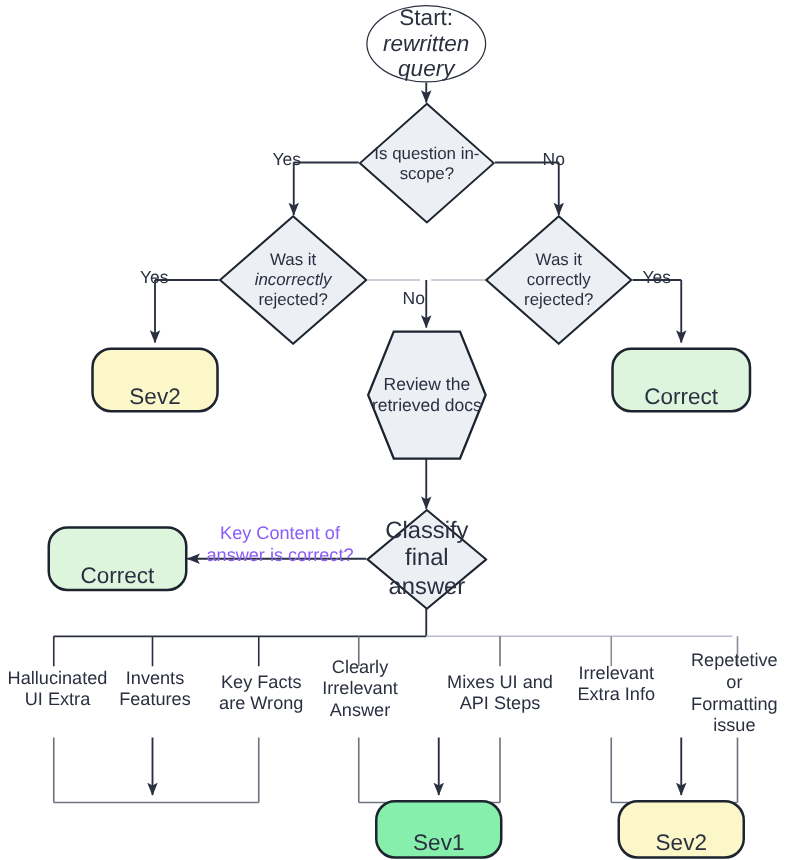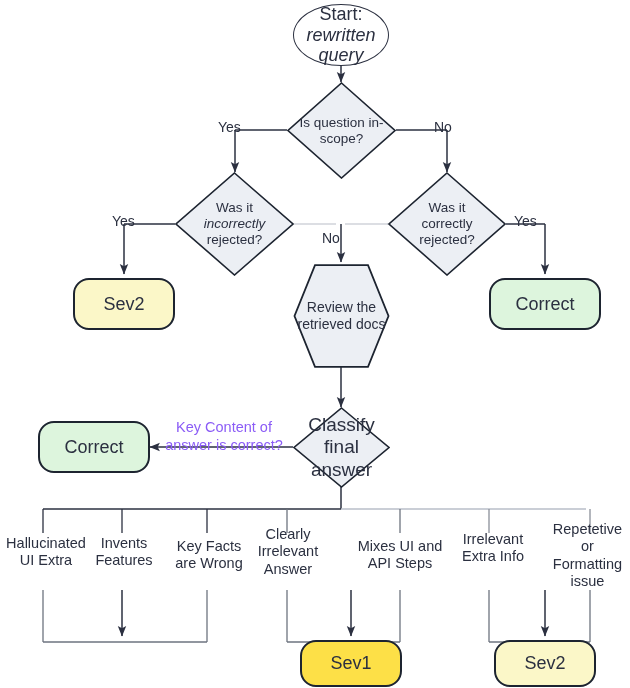--- a/index.html
+++ b/index.html
@@ -37,20 +37,21 @@
   .node .lbl {
     display: block;
     width: 100%;
     padding: 0 2px;
   }
   
   .stadium {
     border: 2px solid #1d2430;
     border-radius: 16px;
     font-size: 18px;
+    align-items: flex-end;
   }
   
   .ellipse {
     border: 1.6px solid #2b3040;
     border-radius: 50%;
     font-size: 18px;
   }
   
   .diamond-wrap {
     position: absolute;
@@ -284,21 +285,21 @@
 
   <div class="cat-label" style="left:0px; top:535px; width:92px;">Hallucinated UI Extra</div>
   <div class="cat-label" style="left:85px; top:535px; width:78px;">Invents Features</div>
   <div class="cat-label" style="left:167px; top:538px; width:84px;">Key Facts are Wrong</div>
   <div class="cat-label" style="left:248px; top:526px; width:80px;">Clearly Irrelevant Answer</div>
   <div class="cat-label" style="left:346px; top:538px; width:108px;">Mixes UI and API Steps</div>
   <div class="cat-label" style="left:452px; top:531px; width:82px;">Irrelevant Extra Info</div>
   <div class="cat-label" style="left:545px; top:521px; width:85px;">Repetetive or Formatting issue</div>
 
 
-  <div class="node stadium" style="left:300px; top:640px; width:102px; height:47px; background:#fde047;">
+  <div class="node stadium" style="left:300px; top:640px; width:102px; height:47px; background:#86efac;">
     <span class="lbl">Sev1</span>
   </div>
 
   <div class="node stadium" style="left:494px; top:640px; width:102px; height:47px; background:#fbf7c8;">
     <span class="lbl">Sev2</span>
   </div>
 
 </div>
 
 </body></html>

